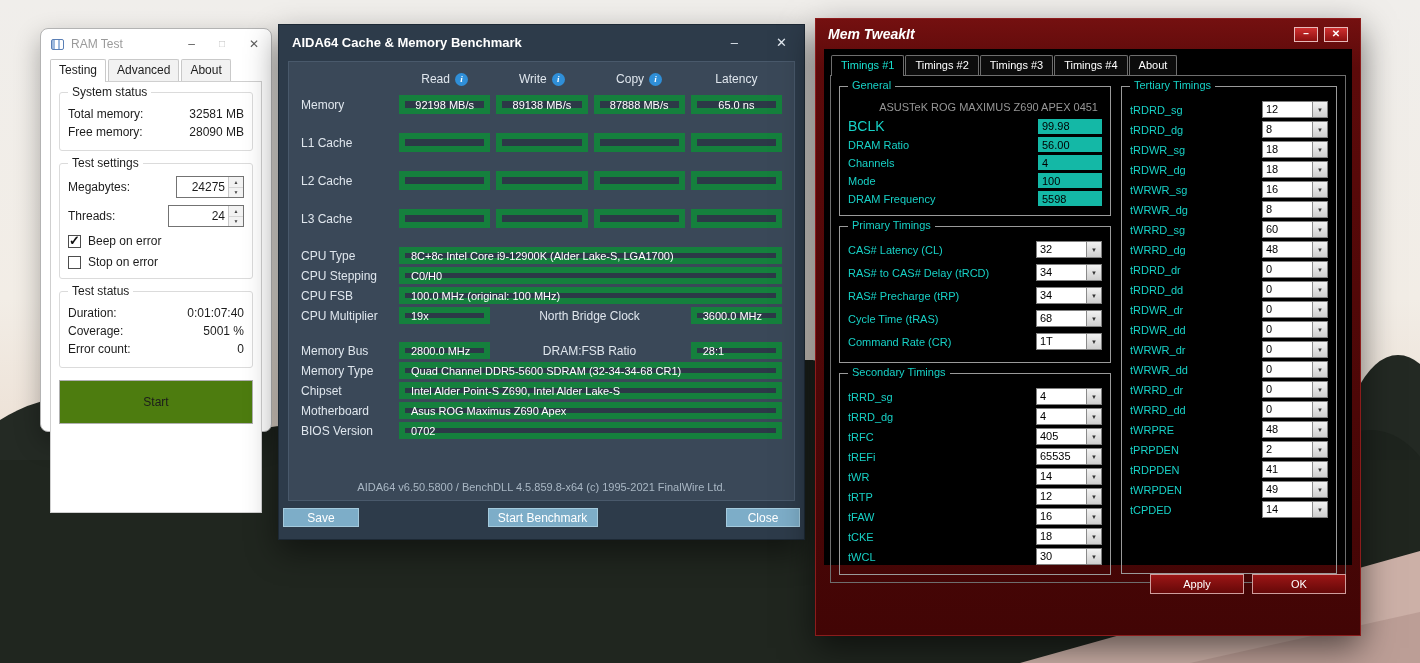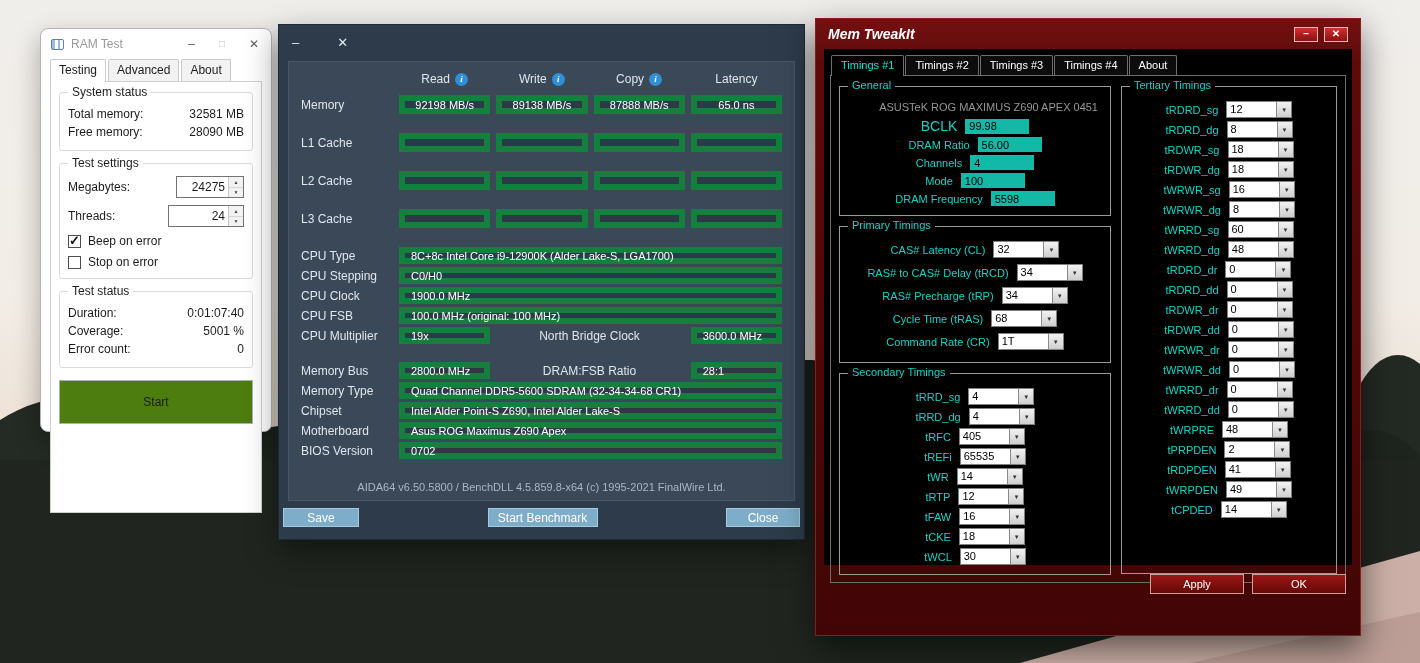--- a/index.html
+++ b/index.html
@@ -114,21 +114,21 @@
   .mt-left { width:272px; display:flex; flex-direction:column; }
   .mt-right { flex:1; display:flex; }
   .mt-group { border:1px solid #9a9a9a; position:relative; padding:14px 8px 6px; }
   .mt-group-label { position:absolute; top:-8px; left:8px; background:#000; color:#17d1c6;
     padding:0 4px; font-size:11px; }
   .grp-general { margin-bottom:10px; }
   .grp-primary { margin-bottom:10px; }
   .grp-secondary { flex:1; }
   .grp-tertiary { flex:1; }
   .mt-board { color:#969696; font-size:11px; text-align:right; padding-right:4px; margin-bottom:5px; }
-  .mt-row { display:flex; align-items:center; justify-content:center; gap:8px; margin-bottom:3px; }
+  .mt-row { display:flex; align-items:center; justify-content:space-between; gap:8px; margin-bottom:3px; }
   .mt-label { color:#17d1c6; font-size:11px; text-align:right; }
   .mt-row.big .mt-label { font-size:14px; }
   .mt-field { width:64px; height:15px; background:#14b8a6; color:#000; font-size:11px;
     display:flex; align-items:center; padding:0 4px; flex:none; }
   .mt-select { width:66px; height:17px; background:#fff; border:1px solid #808080; display:flex; flex:none; }
   .mt-select .val { flex:1; color:#000; font-size:11px; padding:1px 0 0 3px; }
   .mt-select .arrow { width:15px; background:linear-gradient(180deg,#f2f2f2,#cfcfcf);
     border-left:1px solid #8a8a8a; display:flex; align-items:center; justify-content:center;
     font-size:6px; color:#333; }
   .row-primary { margin-bottom:6px; }
@@ -238,20 +238,21 @@
             </div>
           </div>
       </div>
 
       <button class="rt-start">Start</button>
     </div>
   </div>
 
   <div class="win-aida">
     <div class="aida-titlebar">
+      <div class="aida-title">AIDA64 Cache &amp; Memory Benchmark</div>
       <div class="aida-controls">
         <span class="aida-ctrl">–</span>
         <span class="aida-ctrl">✕</span>
       </div>
     </div>
     <div class="aida-panel">
       <div class="aida-grid aida-header">
         <div class="aida-col-spacer"></div>
 
           <div class="aida-col-head has-info">
@@ -317,25 +318,20 @@
             <div class="aida-box ibox iv-box1">8C+8c Intel Core i9-12900K  (Alder Lake-S, LGA1700)</div>
 
           </div>
 
           <div class="aida-grid aida-info-row">
             <div class="iv-label">CPU Stepping</div>
             <div class="aida-box ibox iv-box1">C0/H0</div>
 
           </div>
 
-          <div class="aida-grid aida-info-row">
-            <div class="iv-label">CPU Clock</div>
-            <div class="aida-box ibox iv-box1">1900.0 MHz</div>
-
-          </div>
 
           <div class="aida-grid aida-info-row">
             <div class="iv-label">CPU FSB</div>
             <div class="aida-box ibox iv-box1">100.0 MHz  (original: 100 MHz)</div>
 
           </div>
 
           <div class="aida-grid aida-info-row split">
             <div class="iv-label">CPU Multiplier</div>
             <div class="aida-box ibox iv-box1">19x</div>

